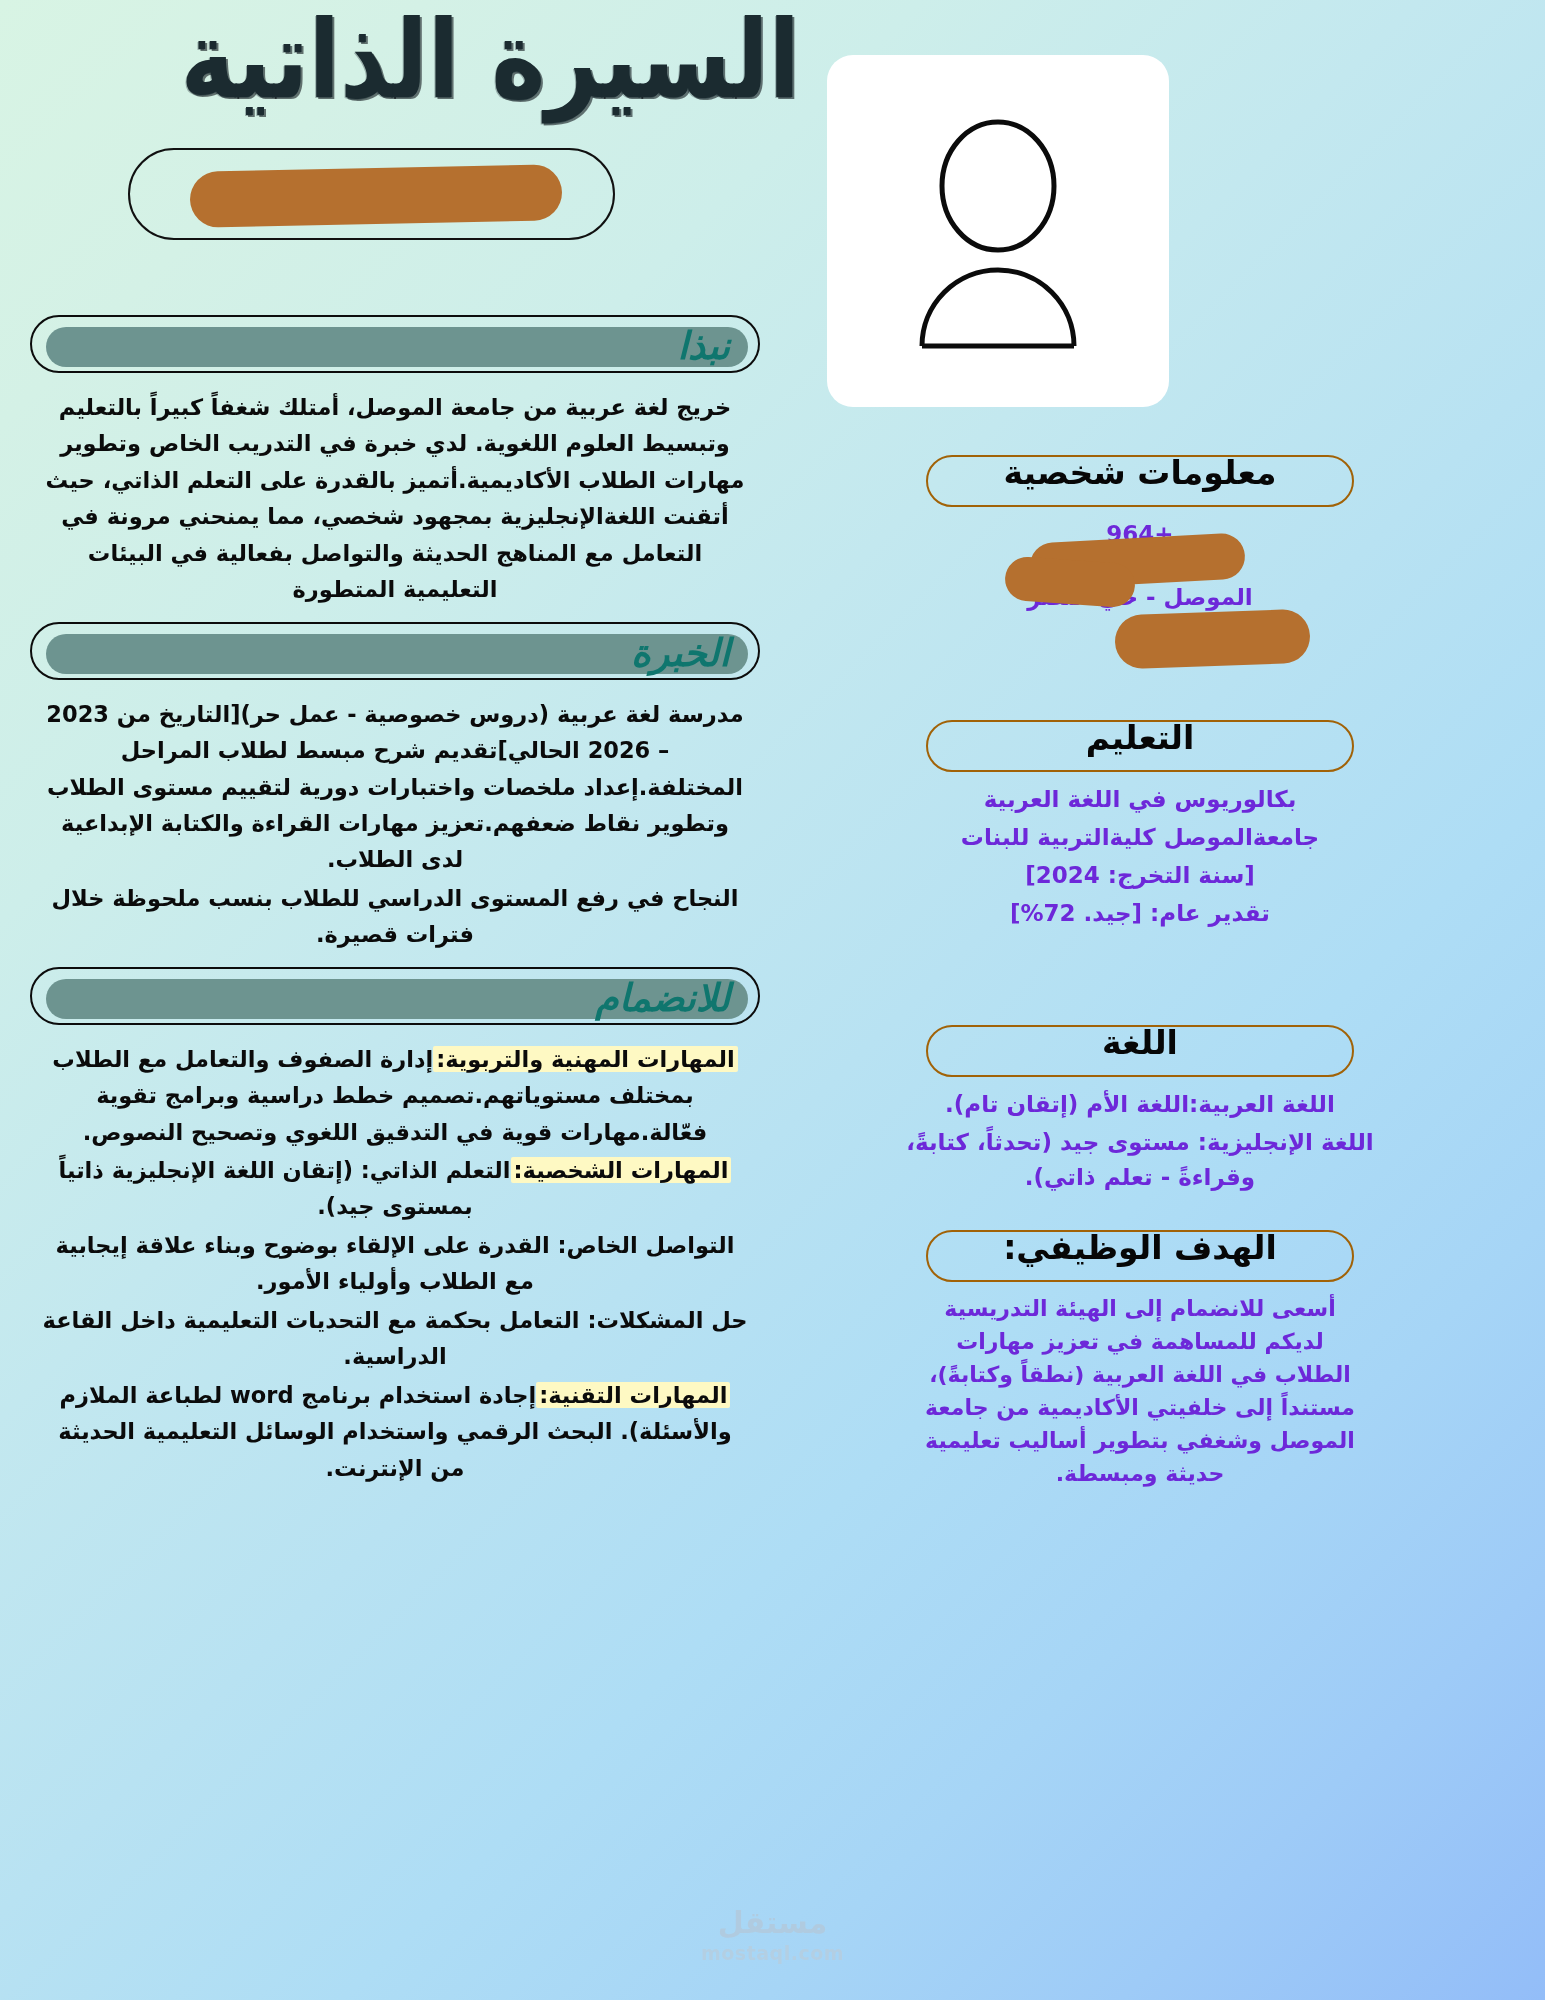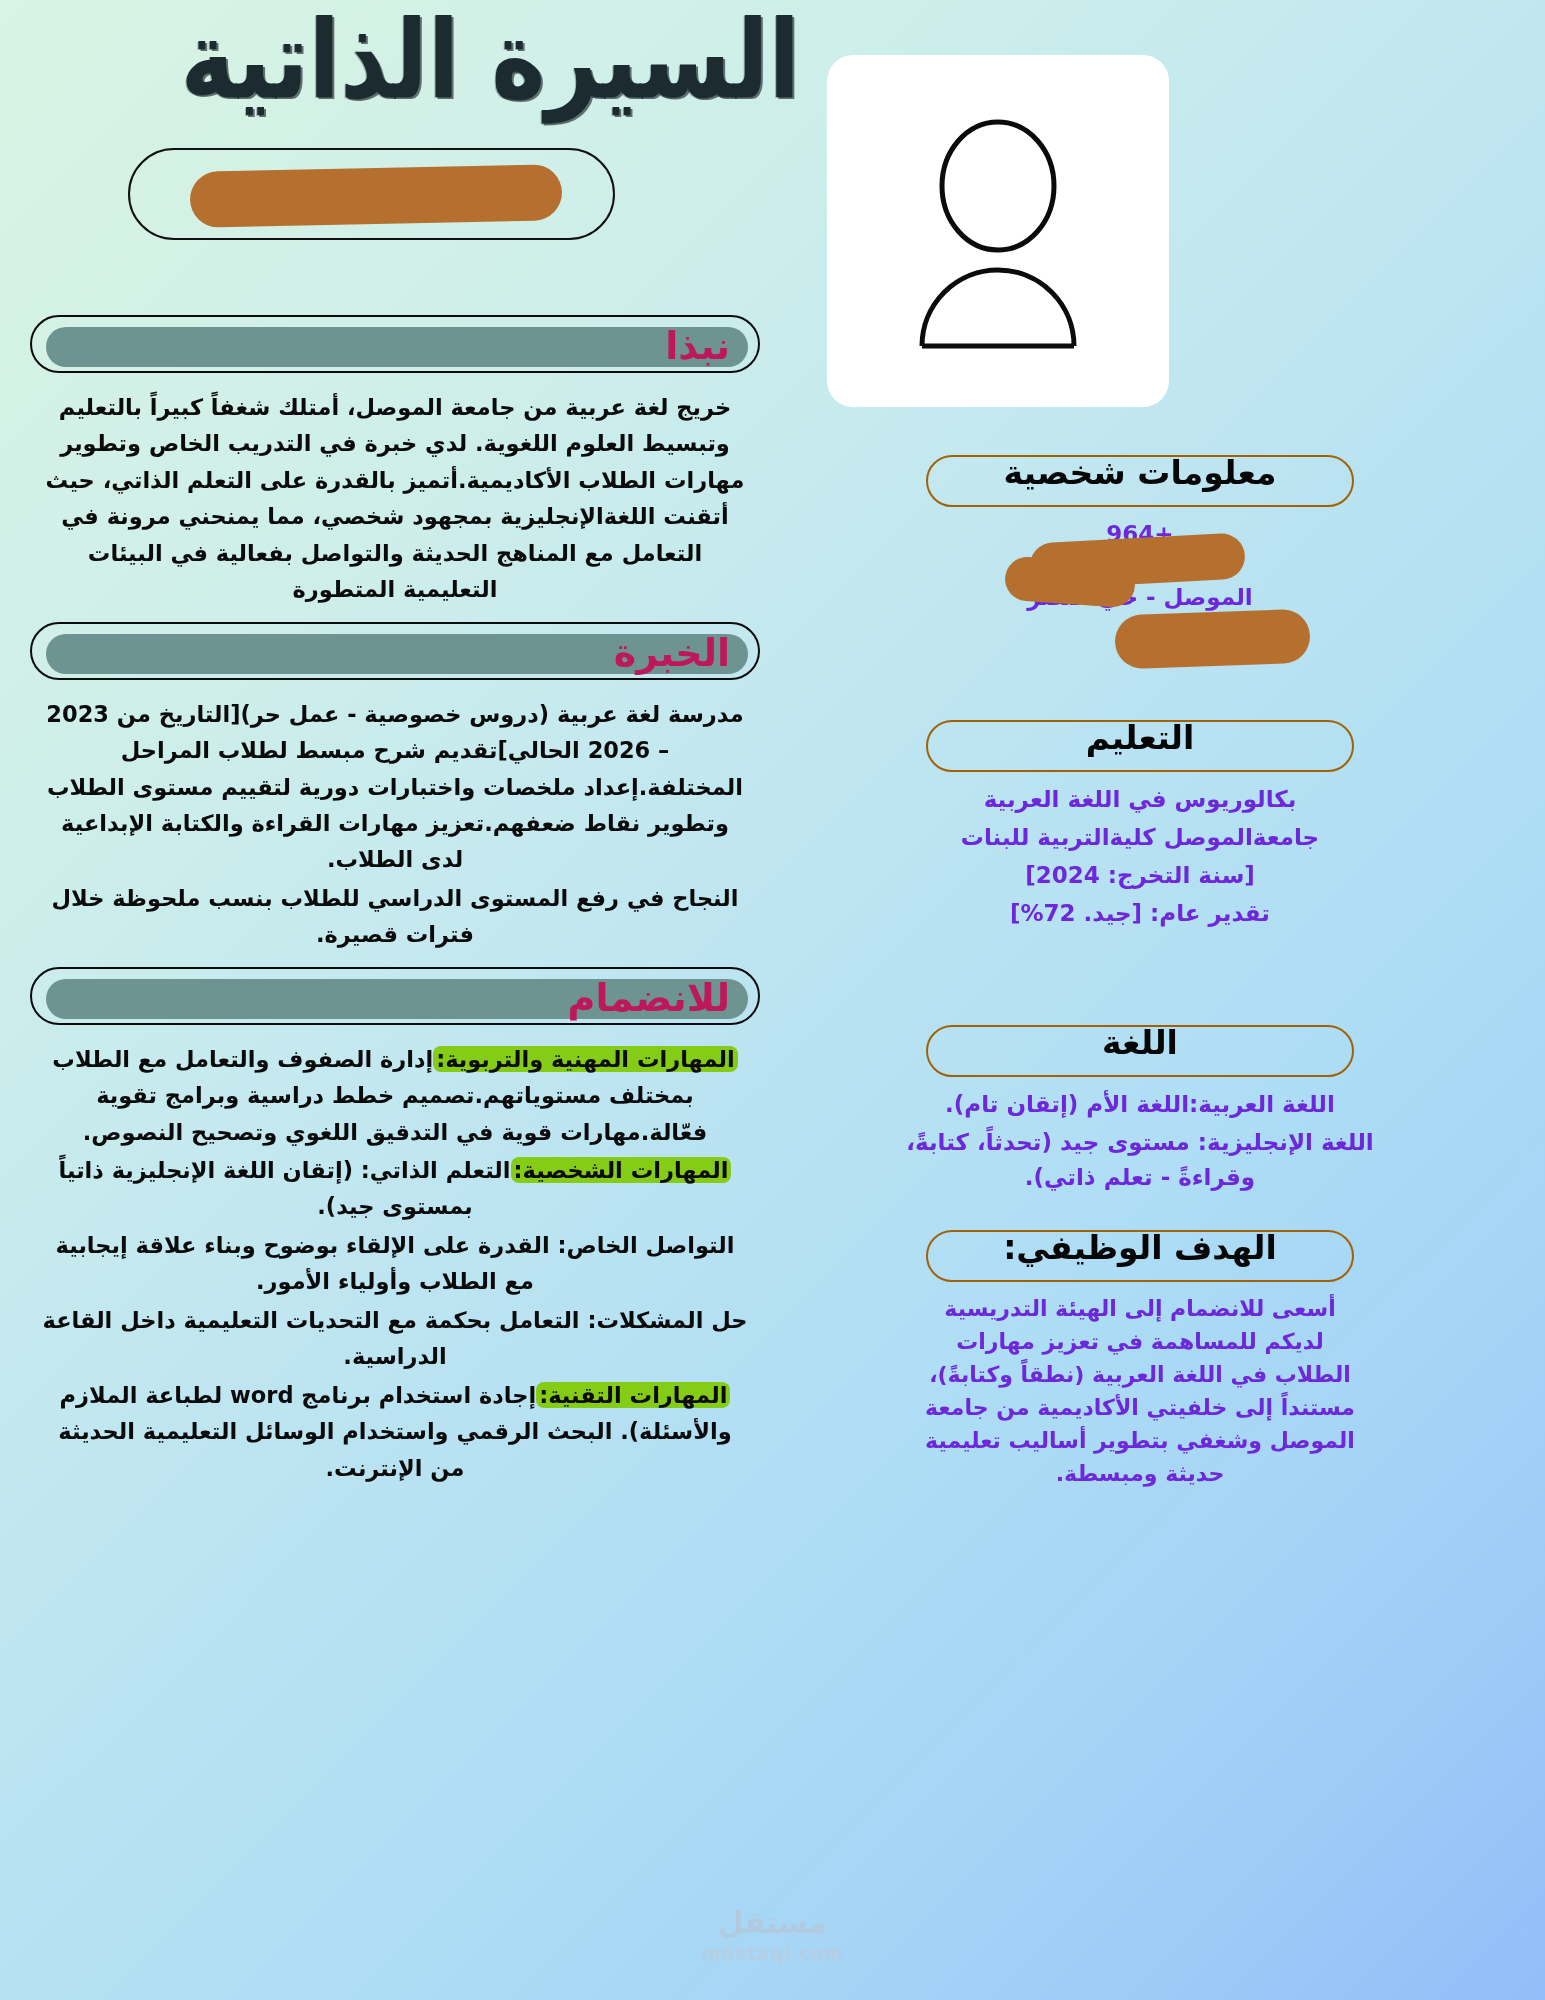--- a/index.html
+++ b/index.html
@@ -49,33 +49,34 @@
     position:relative; width:730px; height:58px;
     border:2.5px solid #0c0c0c; border-radius:29px;
     box-sizing:border-box; margin-bottom:16px;
   }
   .sec-head-left .bar {
     position:absolute; left:14px; top:10px;
     width:702px; height:40px; background:#6d9490; border-radius:20px;
   }
   .sec-head-left .lbl {
     position:absolute; right:28px; top:2px;
-    font-size:38px; font-weight:900; color:#be185d; line-height:54px;
+    font-size:38px; font-weight:900; color:#0f766e; line-height:54px;
     letter-spacing:0px;
+    font-style:italic;
   }
 
   .body-text {
     font-size:22.5px; line-height:1.62; color:#0b0b0b;
     font-weight:700; text-align:center; padding:0 12px 0 12px;
   }
   .body-text p { margin:0 0 2px 0; }
 
   .sec-block { margin-bottom:14px; }
 
-  .hl { background:#84cc16; padding:0 3px; border-radius:8px; }
+  .hl { background:#fef9c3; padding:0 3px; border-radius:2px; }
 
   
   .right-col { position:absolute; left:765px; top:55px; width:750px; }
 
   .photo-card {
     position:absolute; left:62px; top:0; width:342px; height:352px;
     background:#fff; border-radius:26px;
   }
   .avatar-svg { position:absolute; left:50%; top:52%; transform:translate(-50%,-50%); }
 

